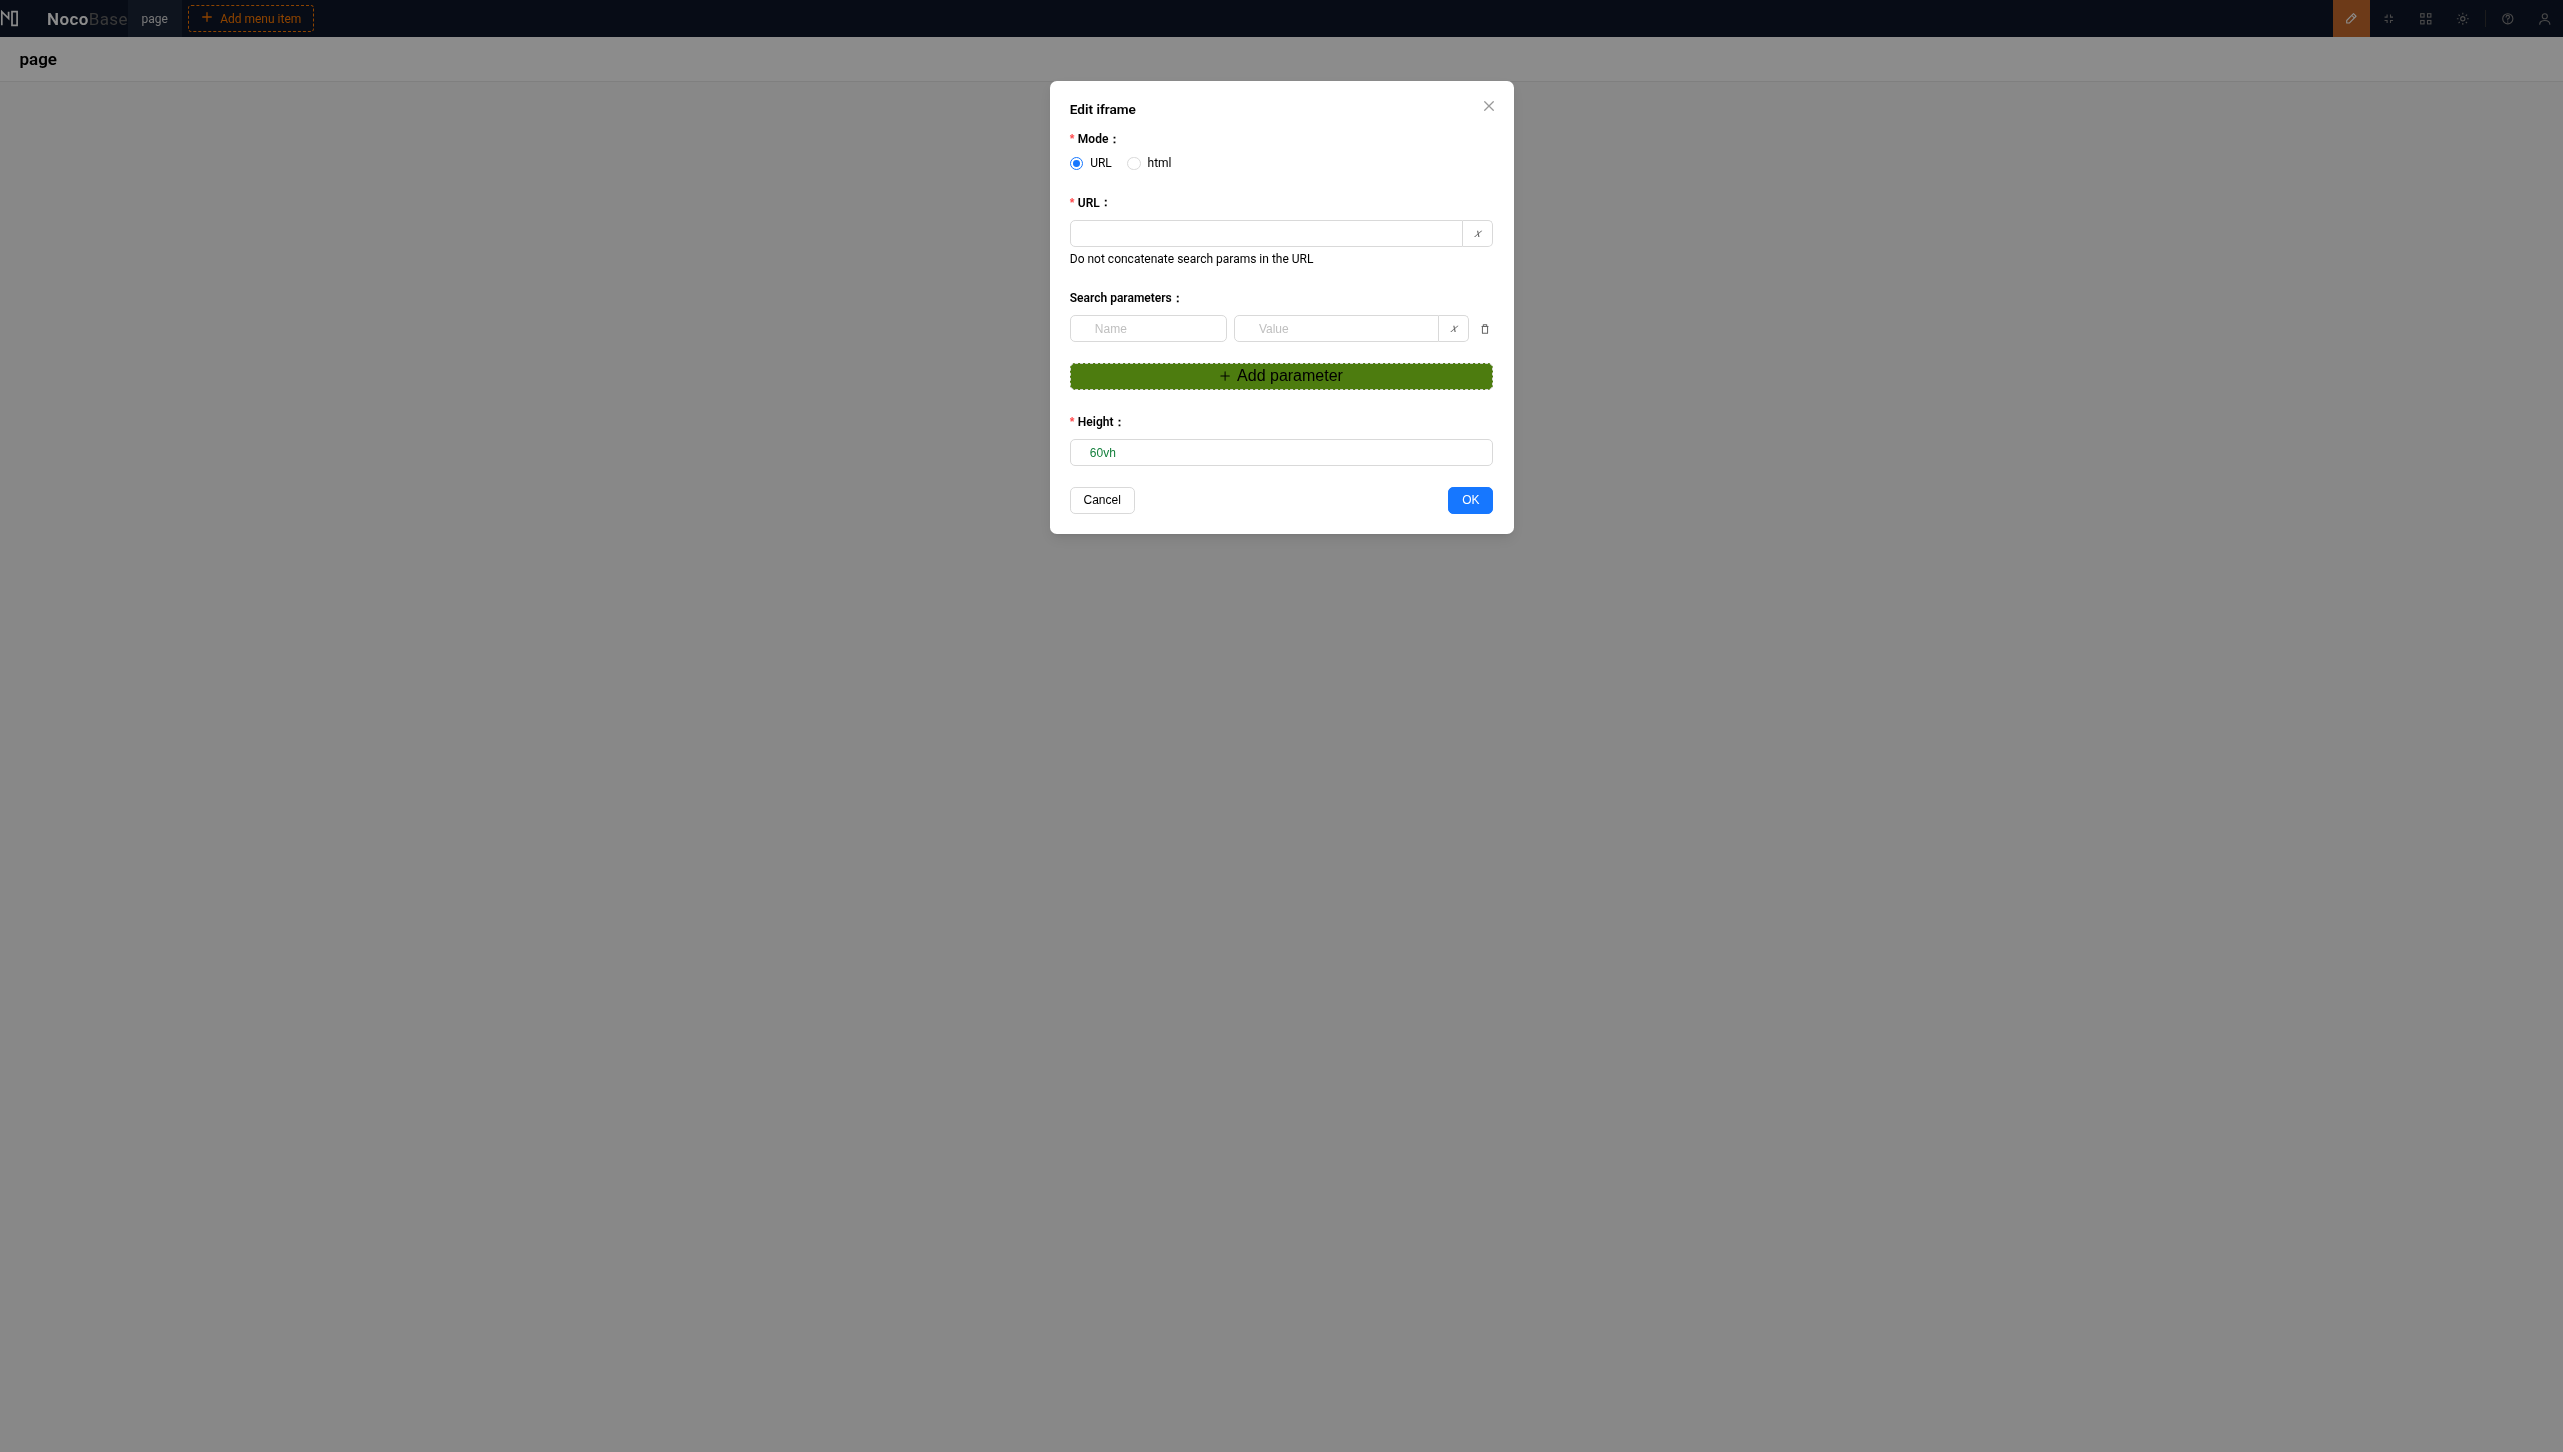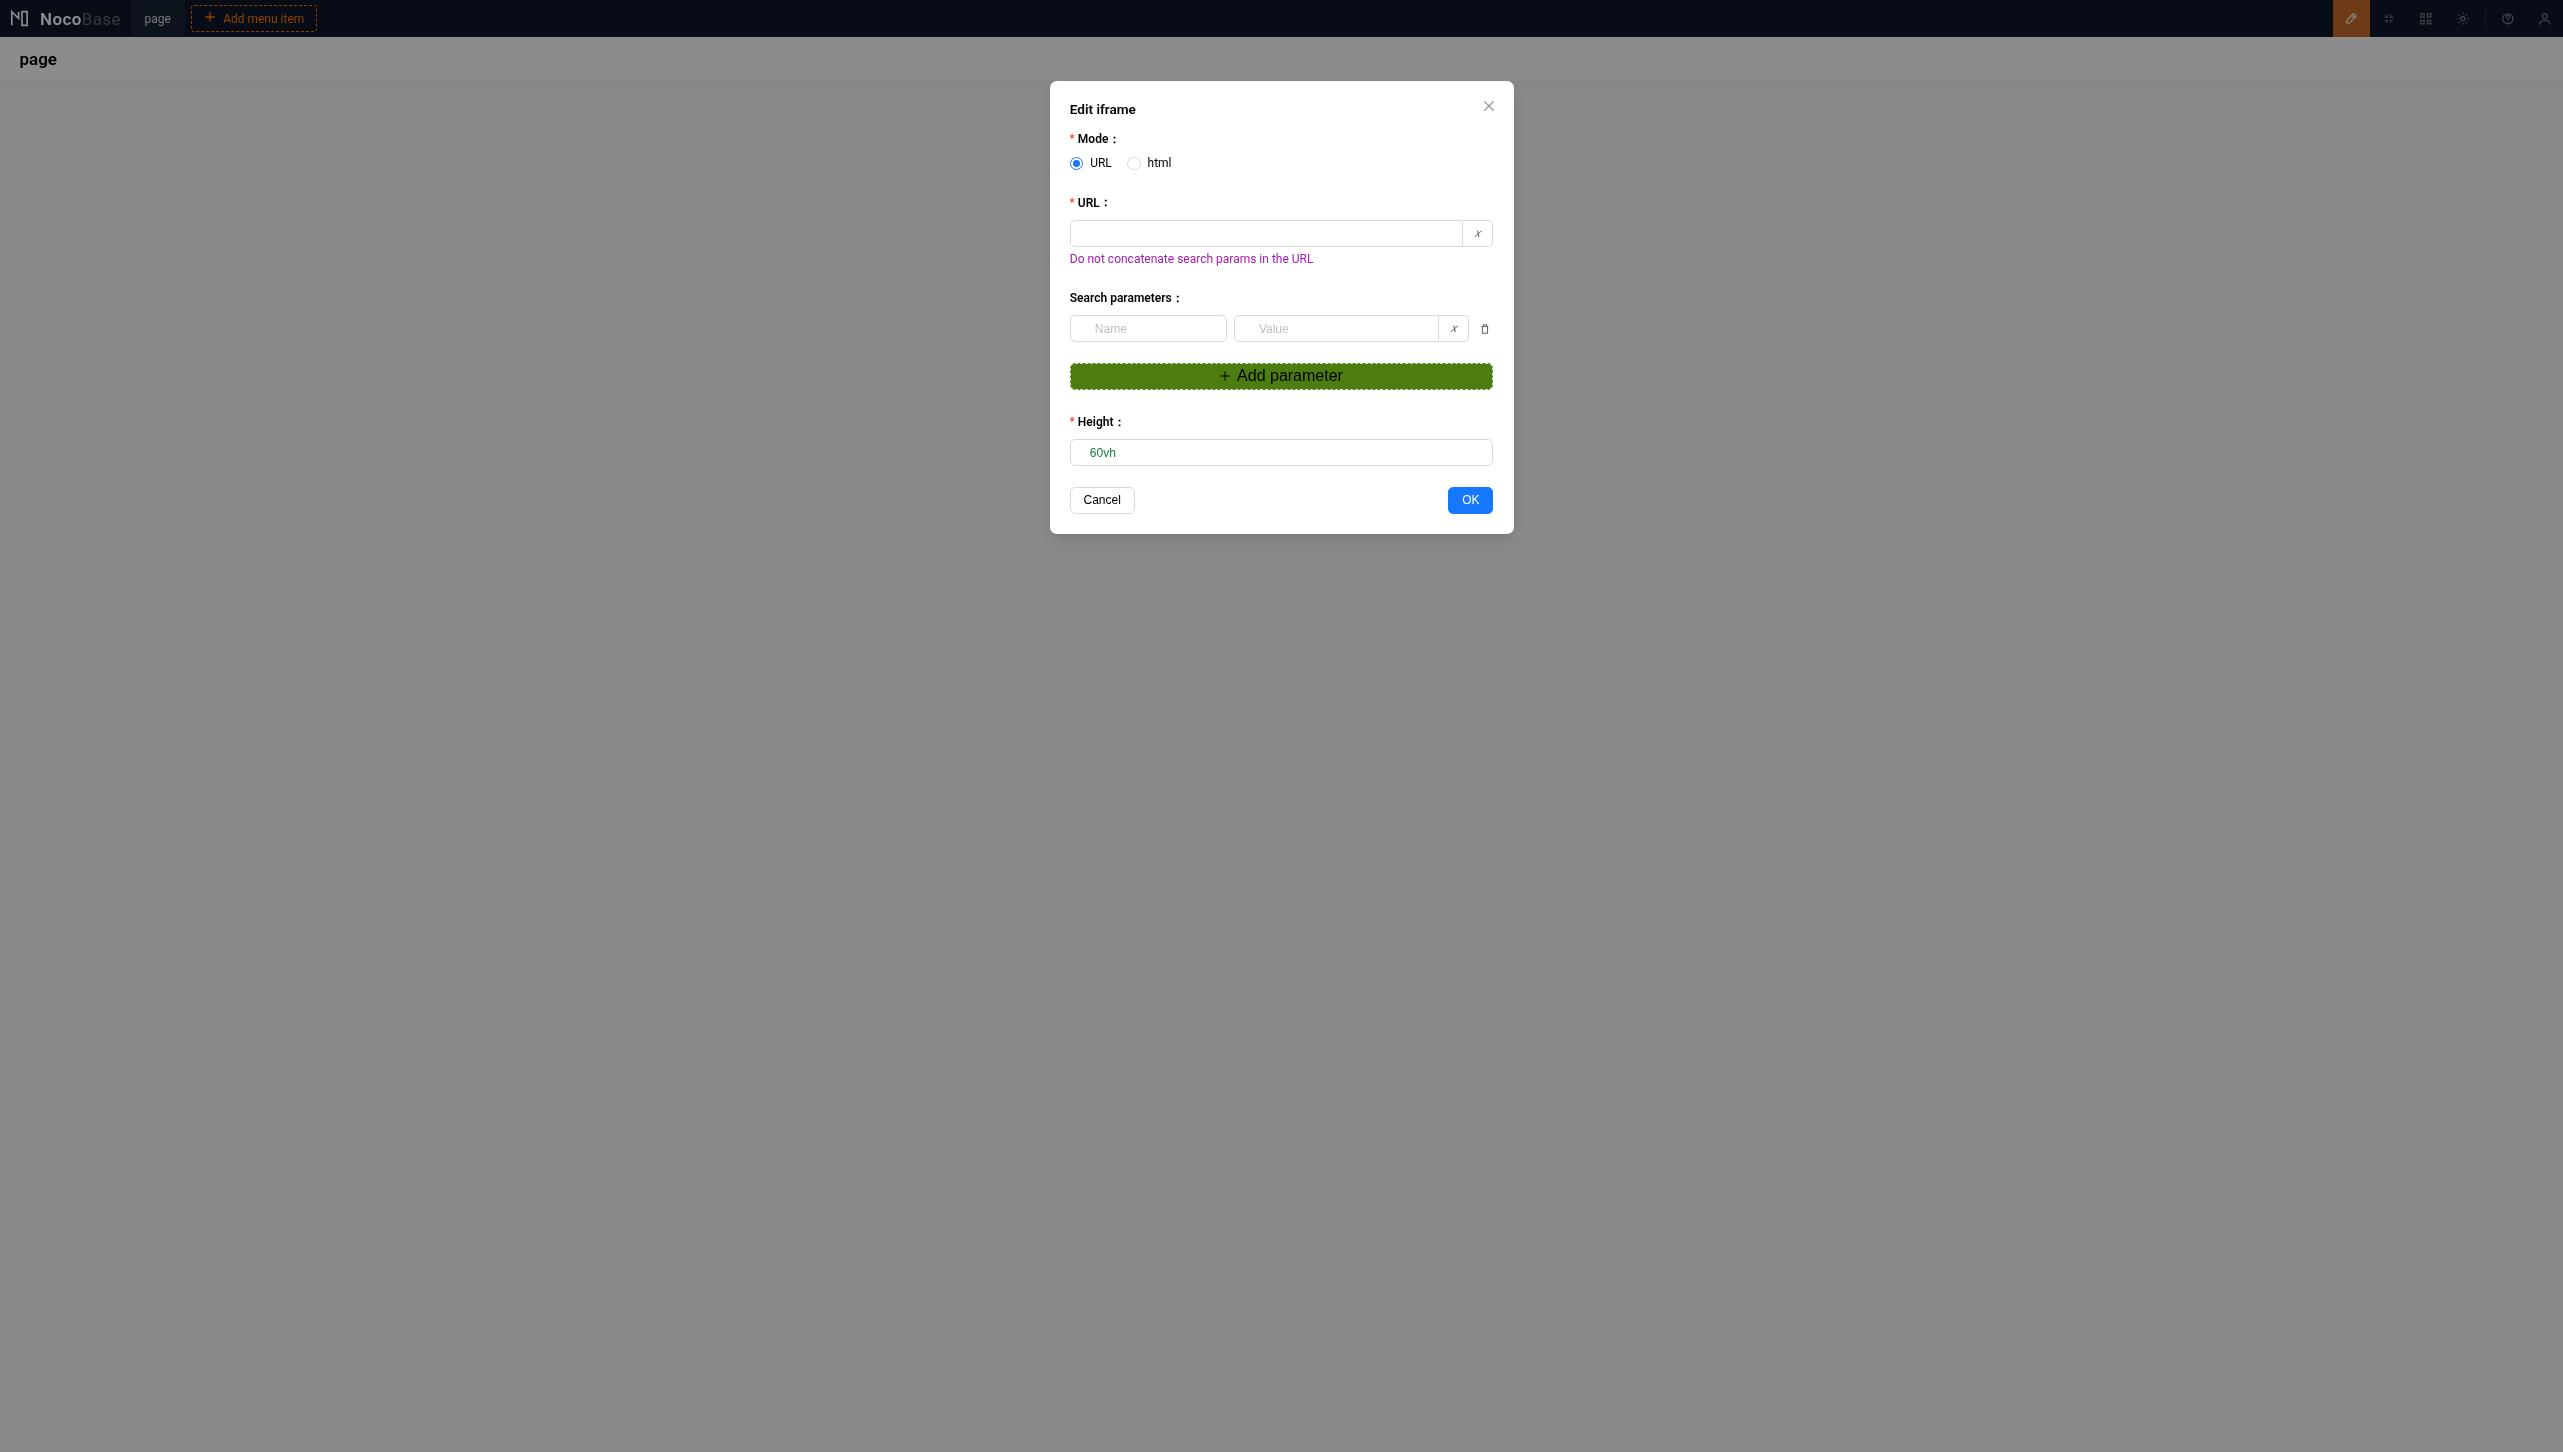--- a/index.html
+++ b/index.html
@@ -20,22 +20,22 @@
     .topbar {
       height: 37px;
       background: #0d1628;
       display: flex;
       align-items: center;
       color: #fff;
     }
     .logo {
       display: flex;
       align-items: center;
-      padding: 0 10px;
-      gap: 6px;
+      padding: 0 0;
+      gap: 23px;
     }
     .logo-icon {
       width: 24px;
       height: 17px;
       display: flex;
       align-items: center;
     }
     .logo-text {
       font-size: 17px;
       font-weight: 600;
@@ -232,21 +232,21 @@
       font-style: italic;
       color: #666;
       font-family: serif;
       font-size: 12px;
     }
     .input-with-var .text-input {
       border-radius: 5.1px 0 0 5.1px;
     }
     .help-text {
       font-size: 12px;
-      color: #a21caf;
+      color: #000000;
       margin-bottom: 24px;
     }
     .param-row {
       display: flex;
       gap: 6.8px;
       align-items: center;
       margin-bottom: 20.3px;
     }
     .param-name {
       width: 151px;

